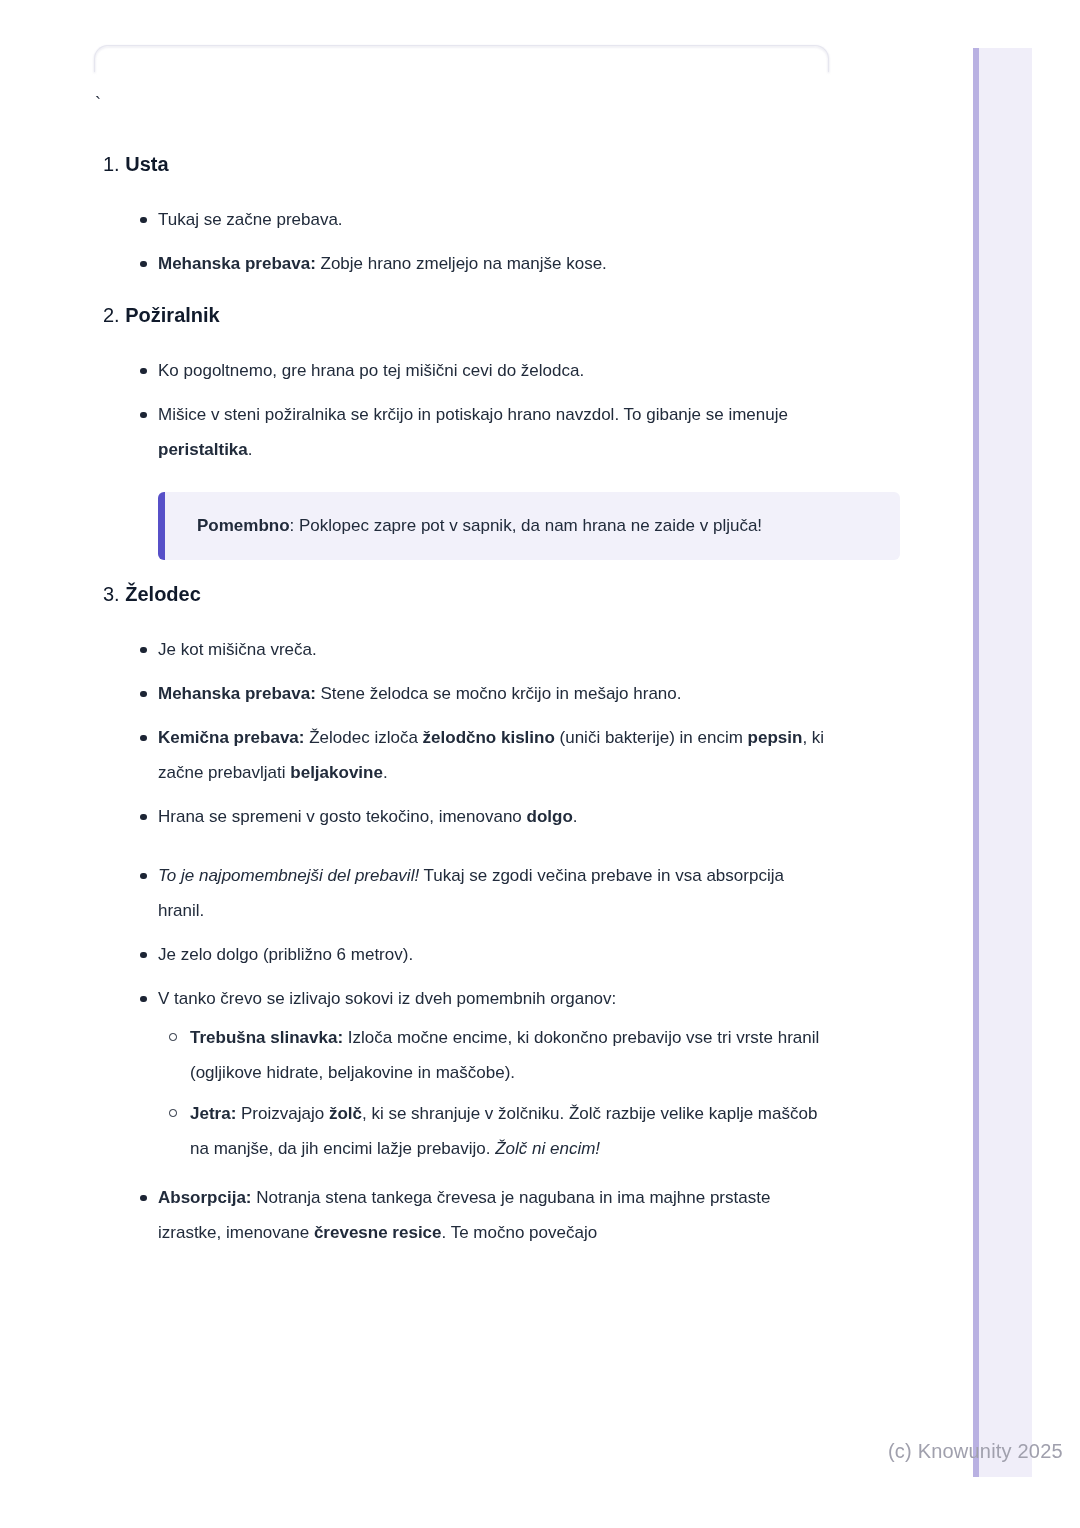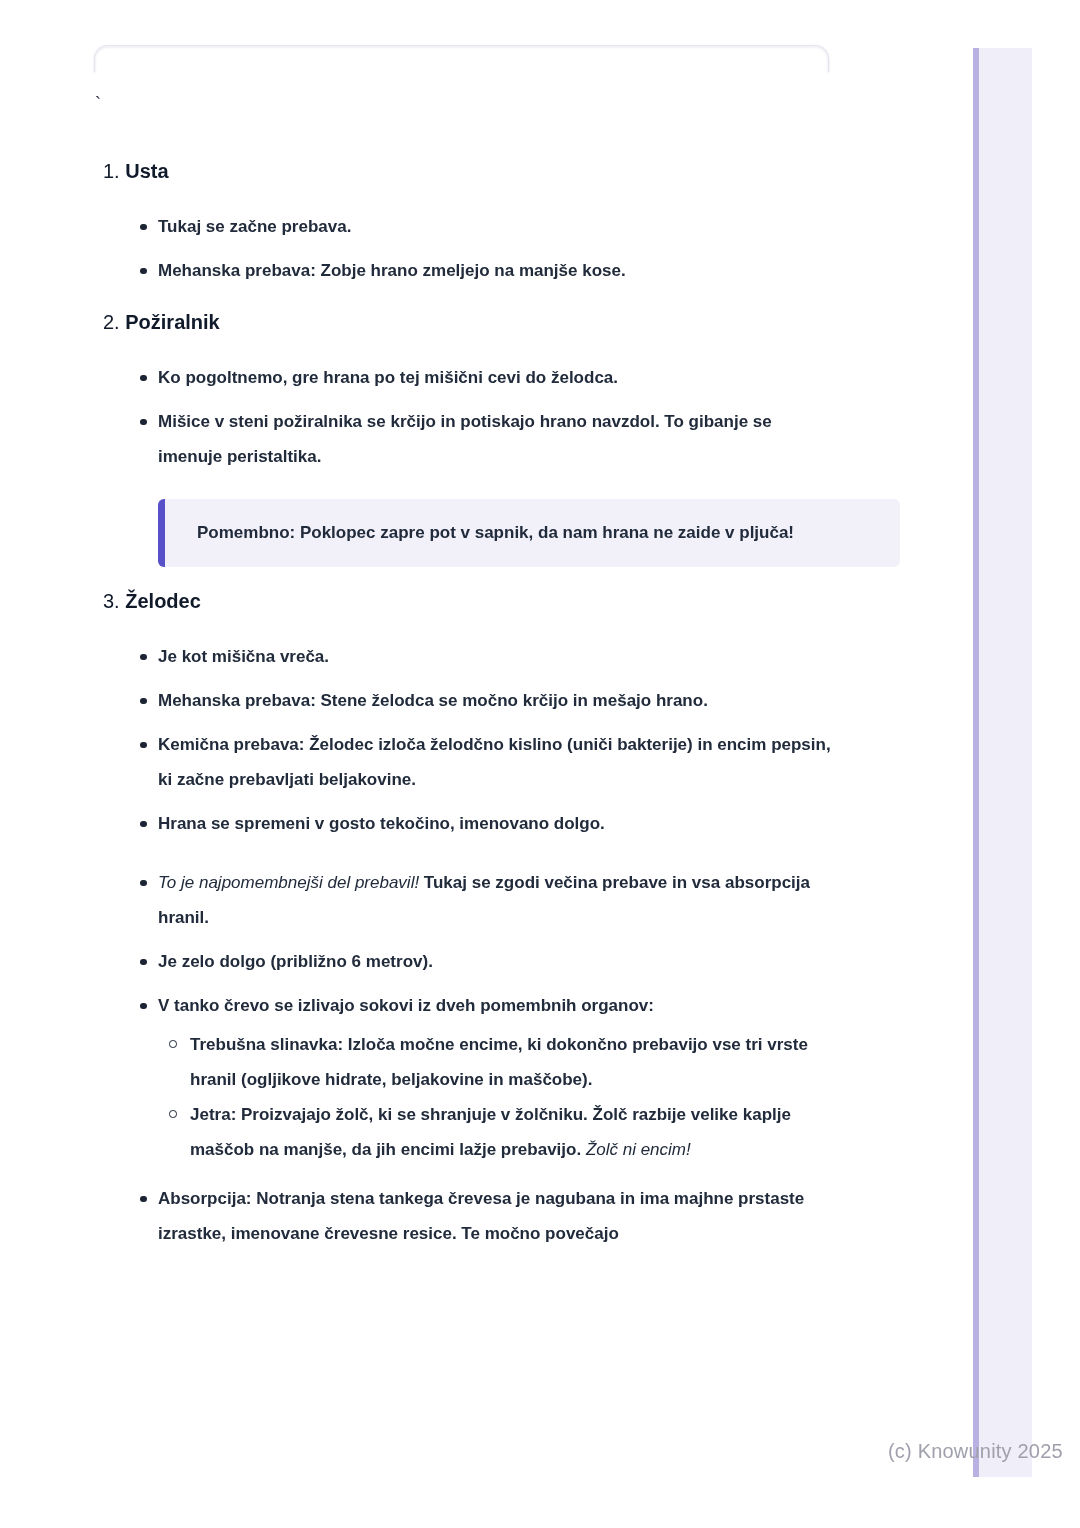--- a/index.html
+++ b/index.html
@@ -30,41 +30,41 @@
     position:absolute;left:973px;top:48px;width:59px;height:1429px;
     box-sizing:border-box;background:var(--strip-bg);
     border-left:6px solid var(--strip-border);z-index:1;
   }
   .watermark{
     position:absolute;left:888px;top:1440px;font-size:20px;
     color:var(--watermark);z-index:3;letter-spacing:.2px;white-space:nowrap;
   }
   .content{position:absolute;left:103px;top:150px;width:730px;z-index:2}
   .sec-title{font-size:20px;line-height:27px;margin-top:21px;color:var(--heading)}
-  section:first-child .sec-title{margin-top:8px}
+  section:first-child .sec-title{margin-top:1px}
   .sec-num{font-weight:400}
   .sec-ttl{font-weight:700}
   ul.bullets{list-style:none;margin:24px 0 0;padding:0;font-size:17px;line-height:35px}
   ul.bullets>li{position:relative;padding-left:55px;margin-top:9px}
   ul.bullets>li:first-child{margin-top:0}
   ul.bullets>li::before{
     content:"";position:absolute;left:37px;top:14.5px;width:6.5px;height:6.5px;
     border-radius:50%;background:#1c2434;
   }
   ul.bullets>li.after-sub{margin-top:14px}
   ul.sub{list-style:none;margin:0;padding:0}
-  ul.sub>li{position:relative;padding-left:32px;}
+  ul.sub>li{position:relative;padding-left:32px;margin-top:6px}
   ul.sub>li:first-child{margin-top:4px}
   ul.sub>li::before{
     content:"";position:absolute;left:11px;top:13px;width:5.5px;height:5.5px;
     border:1.8px solid #1c2434;border-radius:50%;background:transparent;
   }
   .b{font-weight:700}
   .i{font-style:italic}
-  .r{font-weight:700}
+  .r{font-weight:400}
   .callout{
     margin:25px 0 18px 55px;width:742px;box-sizing:border-box;
     background:var(--callout-bg);border-left:7px solid var(--accent);
     border-radius:6px;padding:17px 32px;font-size:17px;line-height:34px;
     text-align:justify;
   }
 </style>
 </head>
 <body>
 

